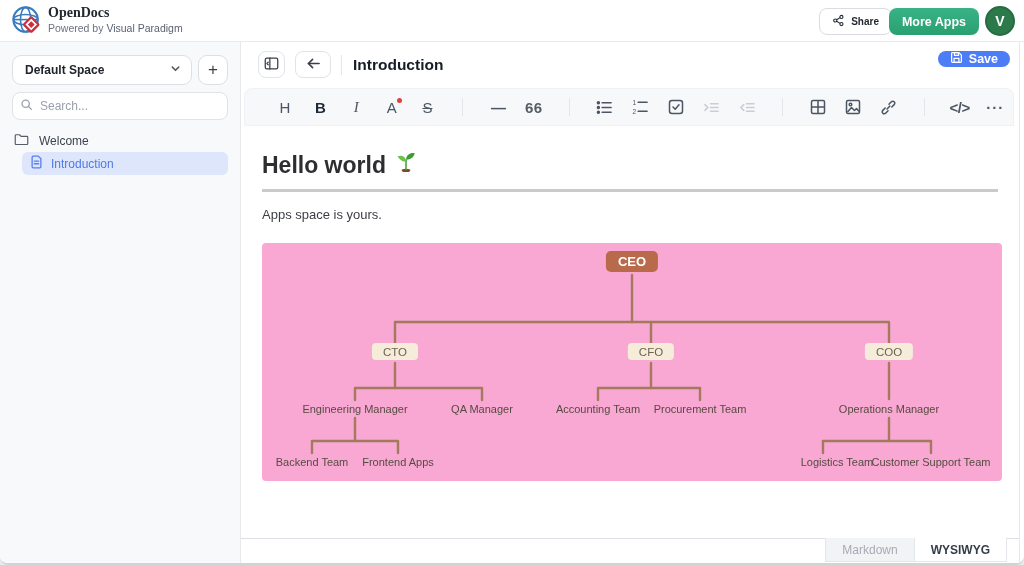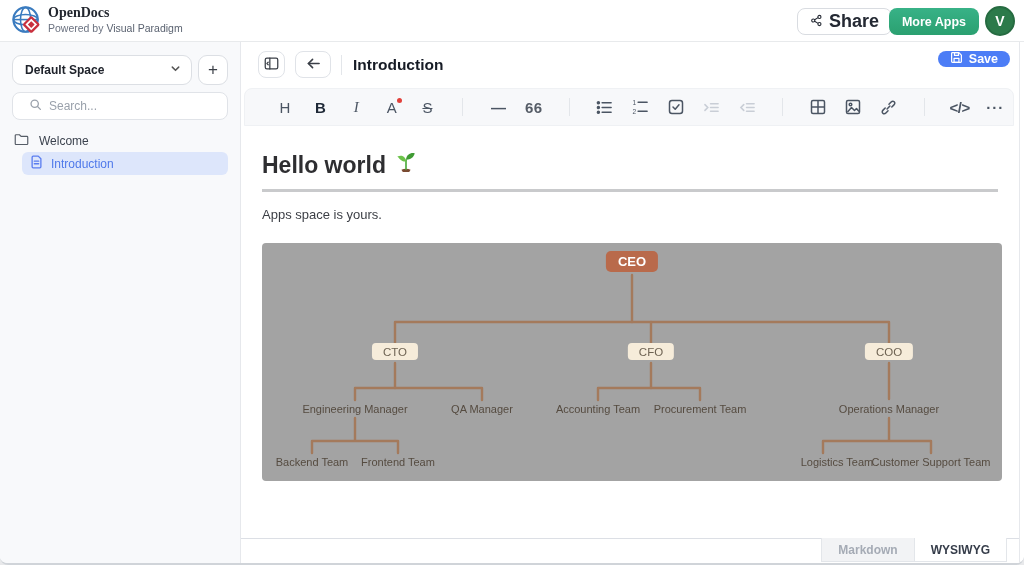--- a/index.html
+++ b/index.html
@@ -8,38 +8,38 @@
          border-bottom:2px solid #d0d4d9; border-radius:0 0 8px 8px; }
 
   
   .topbar { position:absolute; top:0; left:0; width:1024px; height:42px; background:#fff;
             border-bottom:1px solid #e8eaec; z-index:5; }
   .logo { position:absolute; left:10px; top:4px; width:34px; height:34px; }
   .app-name { position:absolute; left:48px; top:5px; font-size:14px; font-weight:700; color:#23272f;font-family:Liberation Serif, serif; }
   .powered { position:absolute; left:48px; top:22px; font-size:10.5px; color:#6b7280; }
   .powered a { color:#5a6270; cursor:pointer; }
   .btn-share { position:absolute; right:132px; top:8px; height:27px; padding:0 12px; display:flex; align-items:center; gap:6px;
-               background:#fff; border:1px solid #d9dce1; border-radius:8px; font-size:18px; font-weight:700; color:#242933; cursor:pointer; }
+               background:#fff; border:1px solid #d9dce1; border-radius:8px; font-size:10px; font-weight:700; color:#242933; cursor:pointer; }
   .btn-moreapps { position:absolute; right:45px; top:8px; height:27px; padding:0 13px; display:flex; align-items:center;
                background:linear-gradient(180deg,#38b287,#2aa070); border:none; border-radius:8px;
                font-size:12.5px; font-weight:700; color:#fff; cursor:pointer; }
   .avatar { position:absolute; right:9px; top:6px; width:30px; height:30px; border-radius:50%;
             background:#2c7a4a; border:2px solid #266b41; color:#fff; font-size:14px; font-weight:700;
             display:flex; align-items:center; justify-content:center; cursor:pointer; }
 
   
   .sidebar { position:absolute; left:0; top:42px; bottom:0; width:241px; background:#f8f9fb; border-right:1px solid #e6e8ec; }
   .space-select { position:absolute; left:12px; top:13px; width:180px; height:30px; background:#fff;
                   border:1px solid #dcdfe4; border-radius:9px; display:flex; align-items:center; padding:0 10px 0 12px;
                   font-size:12px; font-weight:700; color:#20242c; cursor:pointer;text-align:right; }
   .space-select .chev { margin-left:auto; color:#555; }
   .add-btn { position:absolute; left:198px; top:13px; width:30px; height:30px; background:#fff; border:1px solid #dcdfe4;
              border-radius:9px; font-size:17px; font-weight:400; color:#3a3f47; display:flex; align-items:center; justify-content:center; cursor:pointer; }
   .search-box { position:absolute; left:12px; top:50px; width:216px; height:28px; background:#fff; border:1px solid #e0e3e8;
-                border-radius:8px; display:flex; align-items:center; padding:0 16px; gap:7px; }
+                border-radius:8px; display:flex; align-items:center; padding:0 7px; gap:7px; }
   .search-box input { border:none; outline:none; background:transparent; font-size:12px; color:#3a3f47; width:100%;
                       font-family:"Liberation Sans", sans-serif; }
   .search-box input::placeholder { color:#9aa1ab; }
   .tree-folder { position:absolute; left:14px; top:91px; display:flex; align-items:center; gap:10px;
                  font-size:12px; color:#3c434e; cursor:pointer; }
   .tree-doc { position:absolute; left:22px; top:110px; width:206px; height:23px; background:#dde6fb; border-radius:6px;
               display:flex; align-items:center; gap:8px; padding:0 8px; font-size:12px; color:#4f79ea; cursor:pointer; }
 
   
   .main { position:absolute; left:241px; top:42px; right:4px; bottom:0; background:#fff; border-right:1px solid #e6e8ec; }
@@ -70,32 +70,32 @@
   .g-code { font-size:12px; font-weight:700; letter-spacing:-0.5px; }
   .g-more { font-size:15px; font-weight:800; letter-spacing:1px; }
   .red-dot { position:absolute; top:4px; right:3px; width:5px; height:5px; border-radius:50%; background:#e2403a; }
 
   .editor { position:absolute; top:84px; left:0; right:0; bottom:25px; padding:0 21px; overflow:hidden; }
   .doc-h1 { margin-top:25px; font-size:23px; font-weight:700; color:#2e2e31; display:flex; align-items:center; gap:9px; }
   .doc-hr { margin-top:10px; height:3px; background:#c9cacc; border:none; }
   .doc-p { margin-top:15px; font-size:13px; color:#3b3e45; }
 
   
-  .orgchart { position:relative; margin-top:21px; width:740px; height:238px; background:#a3a3a3; border-radius:4px; }
+  .orgchart { position:relative; margin-top:21px; width:740px; height:238px; background:#f9a8d4; border-radius:4px; }
   .oc-lines { position:absolute; inset:0; }
   .oc-node { position:absolute; transform:translateX(-50%); white-space:nowrap; }
   .oc-ceo { background:#b96a4b; color:#fff; font-weight:700; font-size:13px; padding:3px 12px; border-radius:5px; }
   .oc-box { background:#f6ecda; color:#6e6353; font-size:11.5px; padding:2.5px 11px; border-radius:4px; }
   .oc-label { font-size:11px; color:#554b40; }
 
   
   .statusbar { position:absolute; left:0; right:0; bottom:0; height:25px; background:#fff; border-top:1px solid #dcdfe5; }
   .mode-tabs { position:absolute; right:12px; top:-1px; display:flex; }
   .mode-tab { height:24px; padding:0 16px; display:flex; align-items:center; font-size:12px; border:1px solid #e3e6ea; border-top:none; cursor:pointer; }
-  .mode-tab.inactive { background:#f2f3f5; color:#a5abb5; font-weight:700; border-right:none; }
+  .mode-tab.inactive { background:#f2f3f5; color:#a5abb5; font-weight:400; border-right:none; }
   .mode-tab.active { background:#fff; color:#363d4a; font-weight:700; }
 </style>
 </head>
 <body>
 
 <div class="app">
 
   <header class="topbar">
     <span class="logo">
       <svg width="34" height="34" viewBox="0 0 24 24">
@@ -324,21 +324,21 @@
         <div class="oc-node oc-ceo" style="left:370px; top:8px;">CEO</div>
         <div class="oc-node oc-box" style="left:133px; top:100px;">CTO</div>
         <div class="oc-node oc-box" style="left:389px; top:100px;">CFO</div>
         <div class="oc-node oc-box" style="left:627px; top:100px;">COO</div>
         <div class="oc-node oc-label" style="left:93px; top:160px;">Engineering Manager</div>
         <div class="oc-node oc-label" style="left:220px; top:160px;">QA Manager</div>
         <div class="oc-node oc-label" style="left:336px; top:160px;">Accounting Team</div>
         <div class="oc-node oc-label" style="left:438px; top:160px;">Procurement Team</div>
         <div class="oc-node oc-label" style="left:627px; top:160px;">Operations Manager</div>
         <div class="oc-node oc-label" style="left:50px; top:213px;">Backend Team</div>
-        <div class="oc-node oc-label" style="left:136px; top:213px;">Frontend Team</div>
+        <div class="oc-node oc-label" style="left:136px; top:213px;">Frontend Apps</div>
         <div class="oc-node oc-label" style="left:561px; top:213px;padding-left:28px;">Logistics Team</div>
         <div class="oc-node oc-label" style="left:669px; top:213px;">Customer Support Team</div>
       </div>
     </div>
 
     <div class="statusbar">
       <div class="mode-tabs">
         <div class="mode-tab inactive">Markdown</div>
         <div class="mode-tab active">WYSIWYG</div>
       </div>

